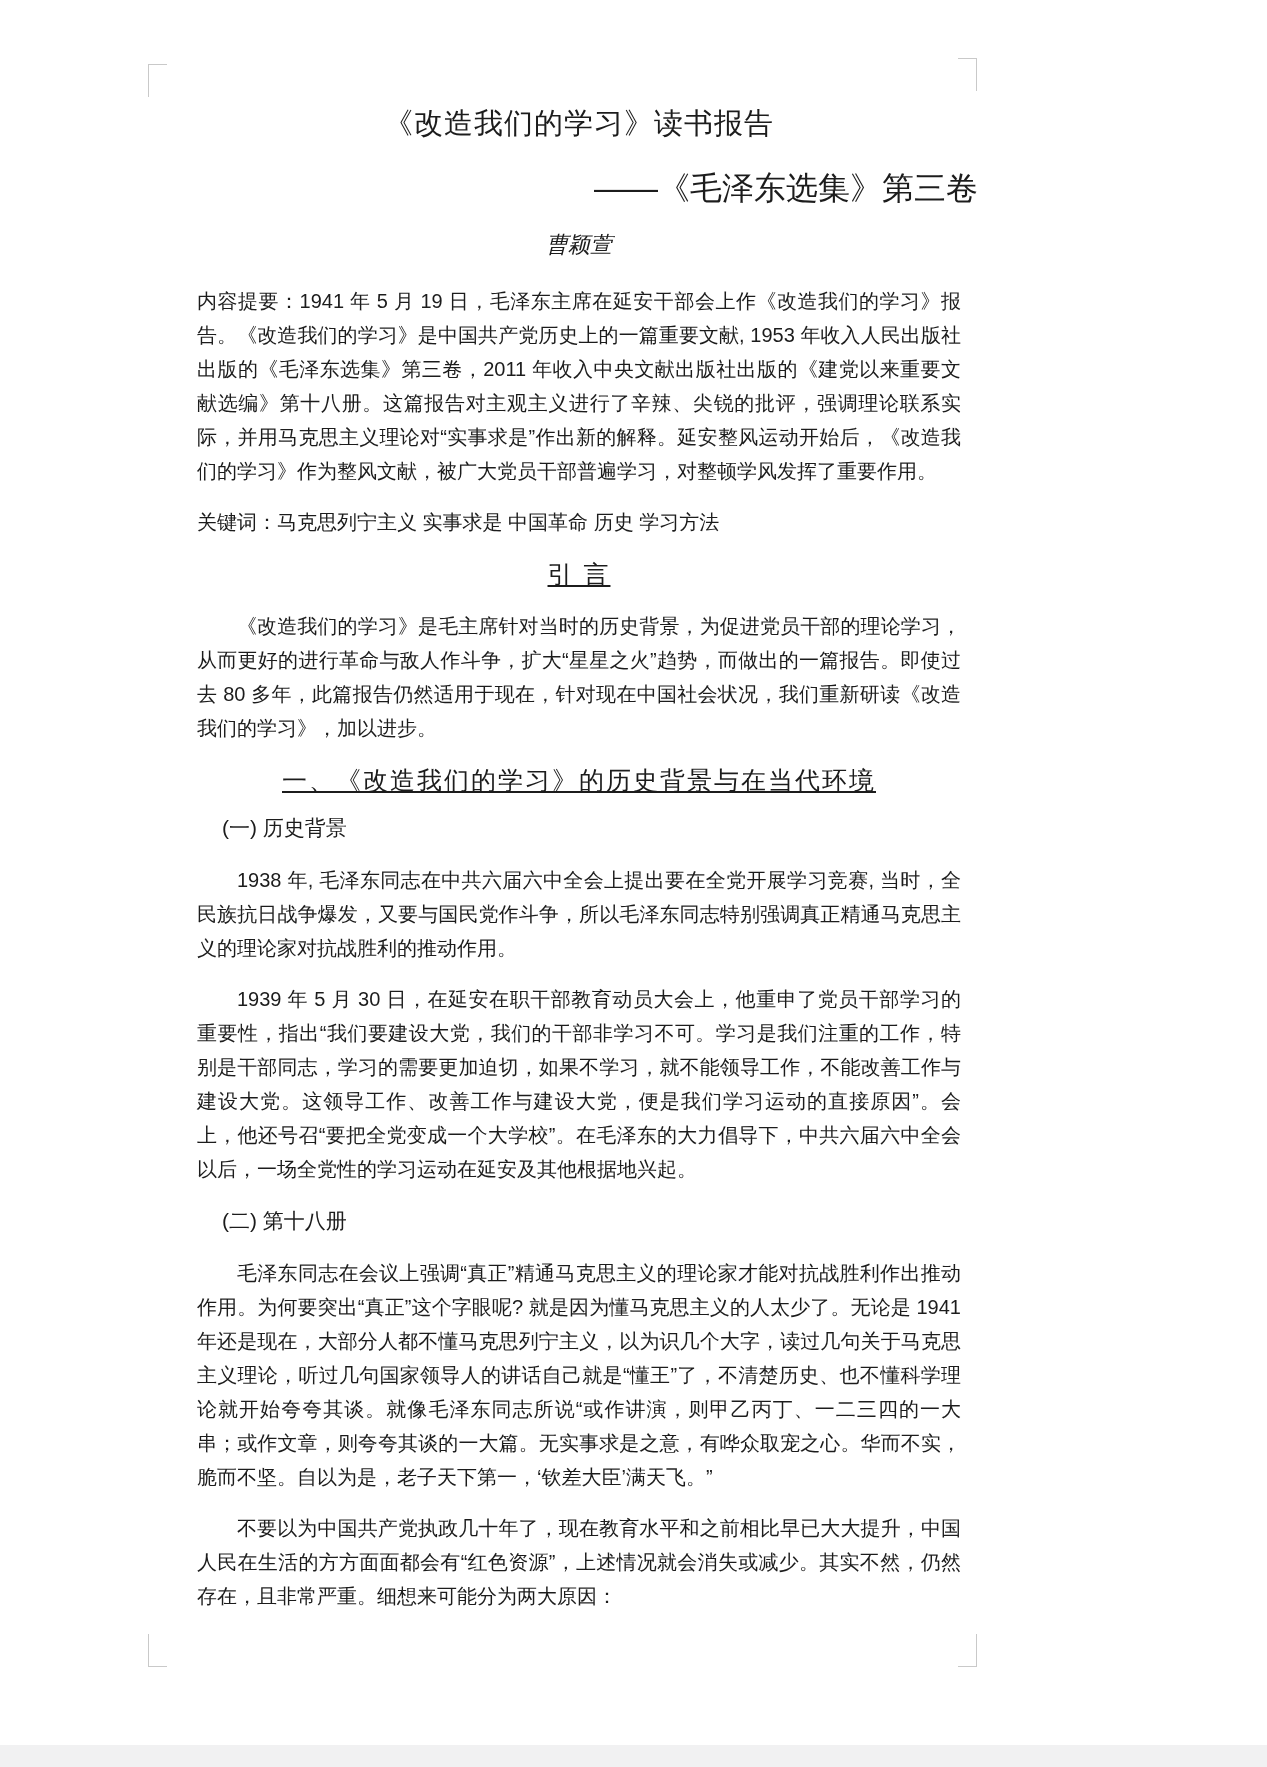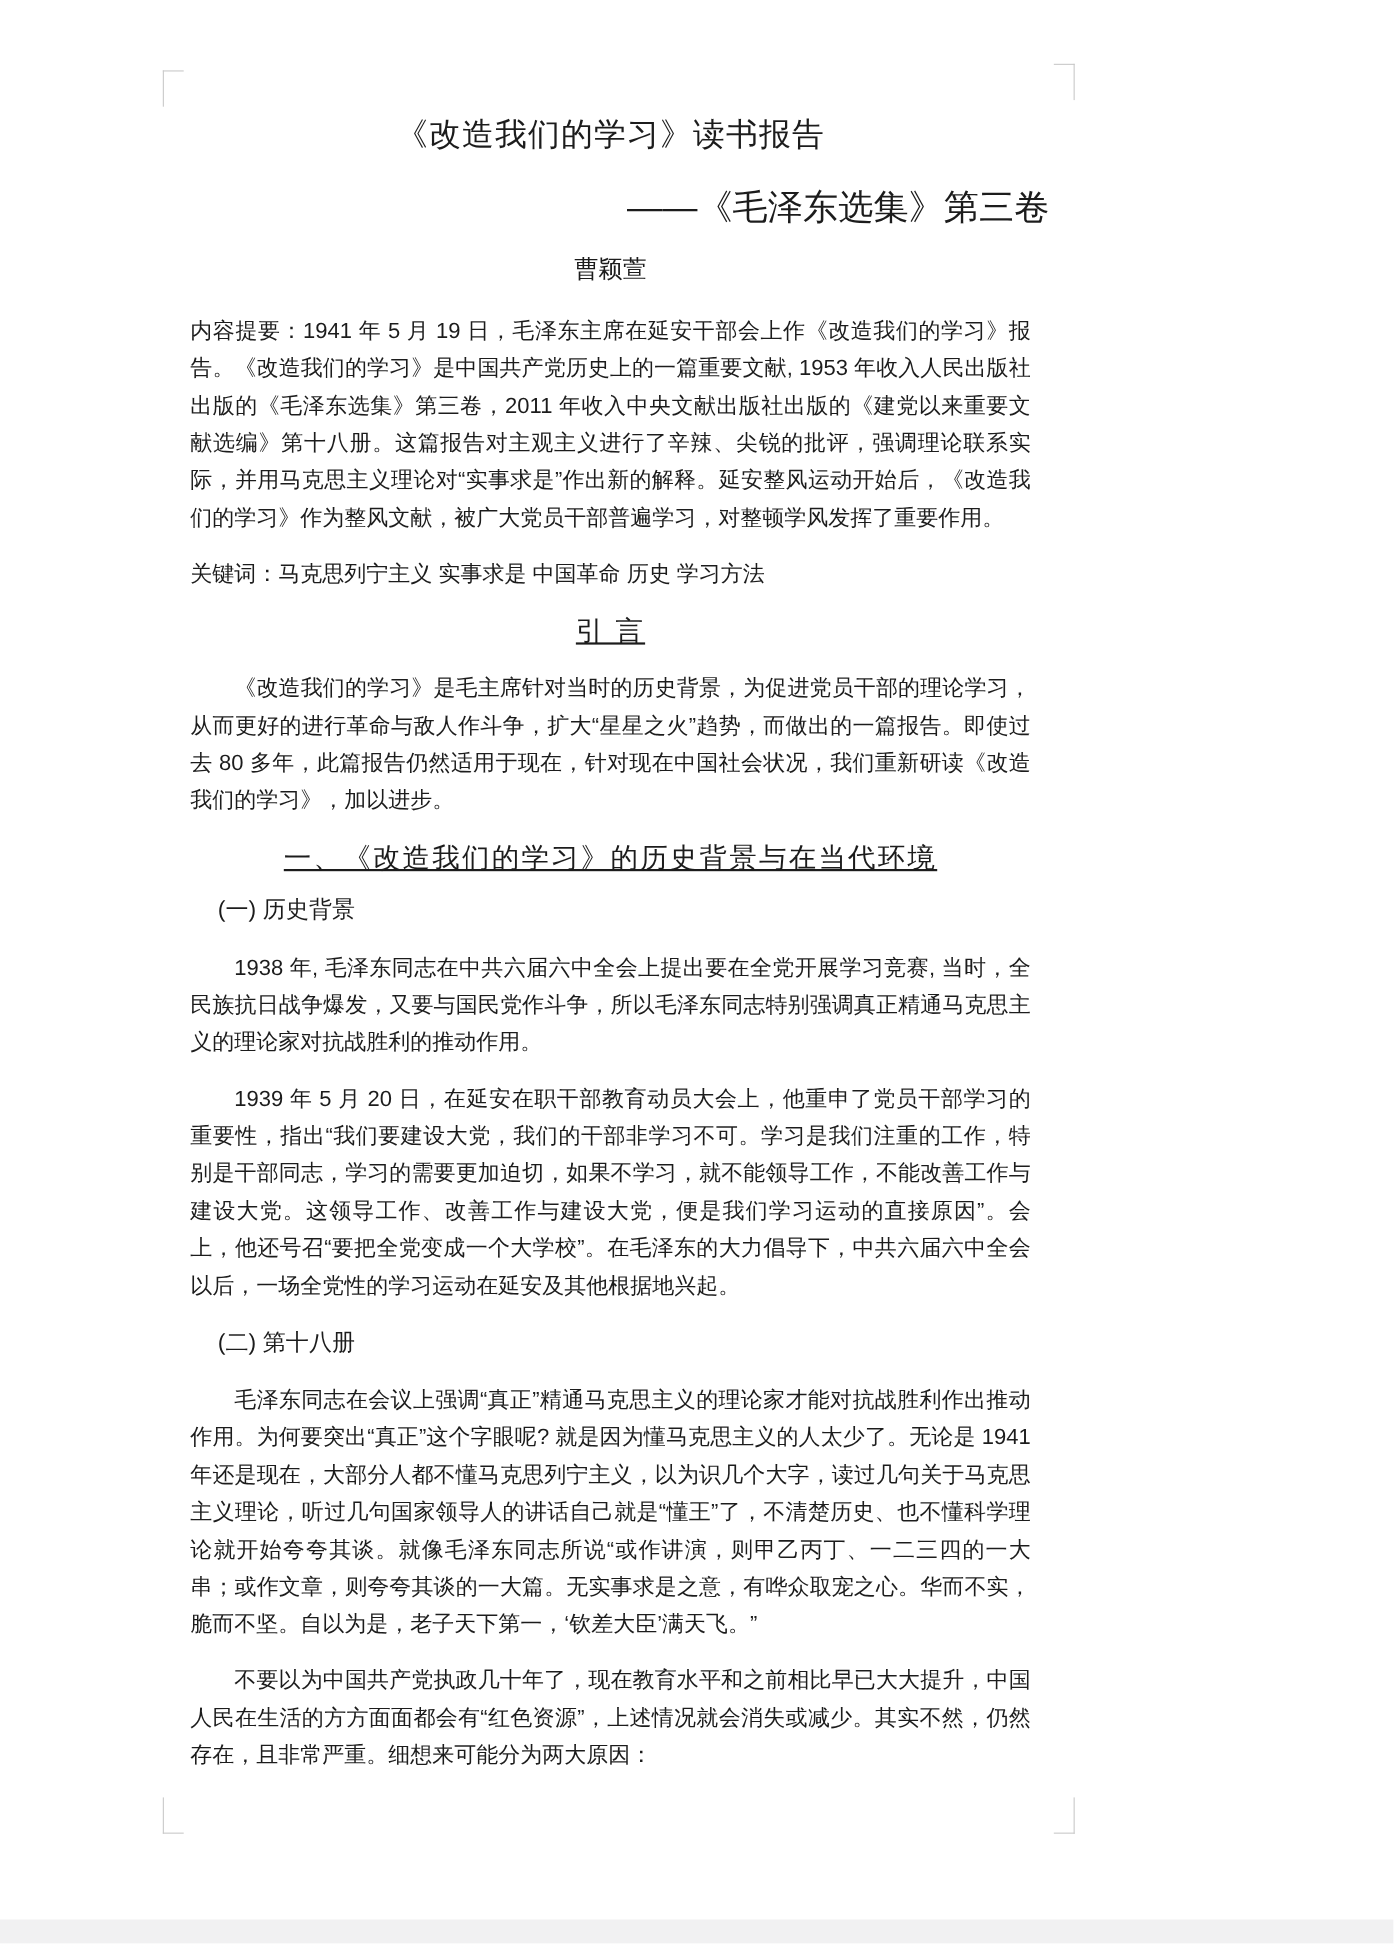--- a/index.html
+++ b/index.html
@@ -11,21 +11,21 @@
   }
   .page {
     position: relative;
     width: 1267px;
     height: 1767px;
     background: #ffffff;
     overflow: hidden;
   }
   .content {
     position: absolute;
-    left: 156px;
+    left: 180px;
     top: 98px;
     width: 798px;
   }
   .doc-title {
     text-align: center;
     font-size: 29px;
     font-weight: 400;
     line-height: 42px;
     margin: 4px 0 24px 0;
     letter-spacing: 1px;
@@ -36,20 +36,21 @@
     font-weight: 400;
     line-height: 40px;
     margin: 0 0 22px 0;
   }
   .doc-author {
     text-align: center;
     font-size: 22px;
     font-weight: 400;
     line-height: 30px;
     margin: 0 0 24px 0;
+    font-style: italic;
   }
   .body-text {
     font-size: 20px;
     line-height: 34px;
     text-align: justify;
   }
   p { margin: 17px; }
   .para-indent { text-indent: 2em; }
   .heading-center {
     text-align: center;
@@ -112,21 +113,21 @@
       <h2 class="heading-center">引 言</h2>
 
       <p class="para-indent">《改造我们的学习》是毛主席针对当时的历史背景，为促进党员干部的理论学习，从而更好的进行革命与敌人作斗争，扩大“星星之火”趋势，而做出的一篇报告。即使过去 80 多年，此篇报告仍然适用于现在，针对现在中国社会状况，我们重新研读《改造我们的学习》，加以进步。</p>
 
       <h2 class="heading-center">一、《改造我们的学习》的历史背景与在当代环境</h2>
 
       <div class="sub-heading">(一) 历史背景</div>
 
       <p class="para-indent">1938 年, 毛泽东同志在中共六届六中全会上提出要在全党开展学习竞赛, 当时，全民族抗日战争爆发，又要与国民党作斗争，所以毛泽东同志特别强调真正精通马克思主义的理论家对抗战胜利的推动作用。</p>
 
-      <p class="para-indent">1939 年 5 月 20 日，在延安在职干部教育动员大会上，他重申了党员干部学习的重要性，指出“我们要建设大党，我们的干部非学习不可。学习是我们注重的工作，特别是干部同志，学习的需要更加迫切，如果不学习，就不能领导工作，不能改善工作与建设大党。这领导工作、改善工作与建设大党，便是我们学习运动的直接原因”。会上，他还号召“要把全党变成一个大学校”。在毛泽东的大力倡导下，中共六届六中全会以后，一场全党性的学习运动在延安及其他根据地兴起。</p>
+      <p class="para-indent">1939 年 5 月 30 日，在延安在职干部教育动员大会上，他重申了党员干部学习的重要性，指出“我们要建设大党，我们的干部非学习不可。学习是我们注重的工作，特别是干部同志，学习的需要更加迫切，如果不学习，就不能领导工作，不能改善工作与建设大党。这领导工作、改善工作与建设大党，便是我们学习运动的直接原因”。会上，他还号召“要把全党变成一个大学校”。在毛泽东的大力倡导下，中共六届六中全会以后，一场全党性的学习运动在延安及其他根据地兴起。</p>
 
       <div class="sub-heading">(二) 第十八册</div>
 
       <p class="para-indent">毛泽东同志在会议上强调“真正”精通马克思主义的理论家才能对抗战胜利作出推动作用。为何要突出“真正”这个字眼呢? 就是因为懂马克思主义的人太少了。无论是 1941 年还是现在，大部分人都不懂马克思列宁主义，以为识几个大字，读过几句关于马克思主义理论，听过几句国家领导人的讲话自己就是“懂王”了，不清楚历史、也不懂科学理论就开始夸夸其谈。就像毛泽东同志所说“或作讲演，则甲乙丙丁、一二三四的一大串；或作文章，则夸夸其谈的一大篇。无实事求是之意，有哗众取宠之心。华而不实，脆而不坚。自以为是，老子天下第一，‘钦差大臣’满天飞。”</p>
 
       <p class="para-indent">不要以为中国共产党执政几十年了，现在教育水平和之前相比早已大大提升，中国人民在生活的方方面面都会有“红色资源”，上述情况就会消失或减少。其实不然，仍然存在，且非常严重。细想来可能分为两大原因：</p>
 
     </div>
   </div>
 

